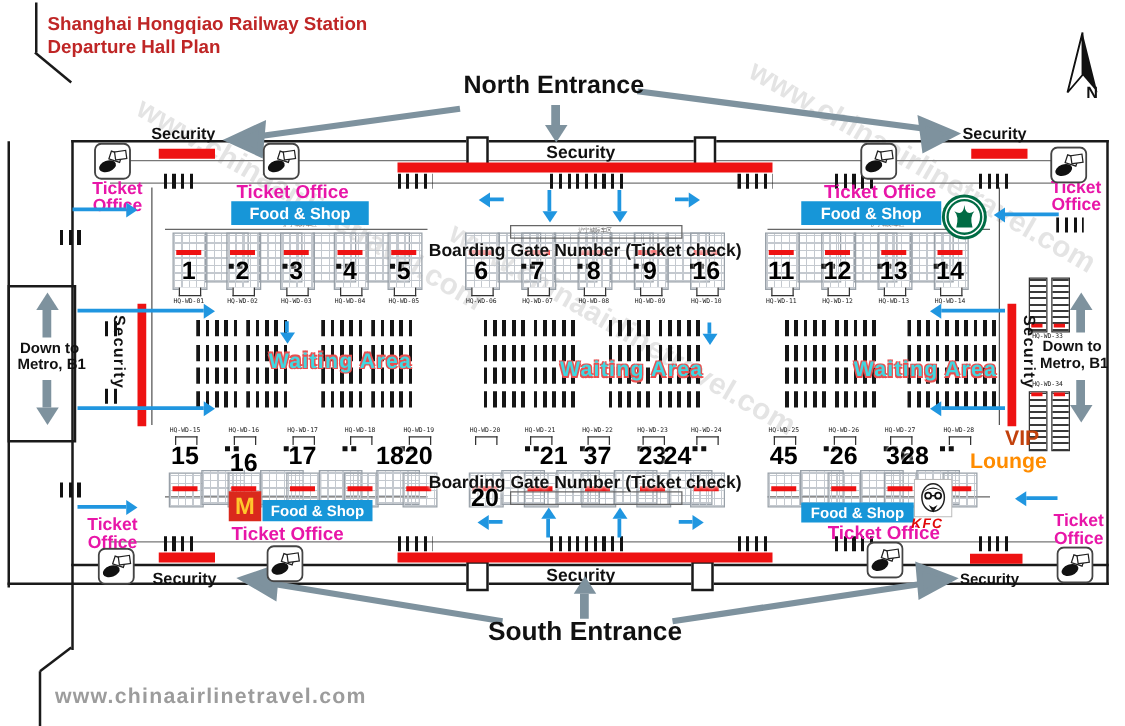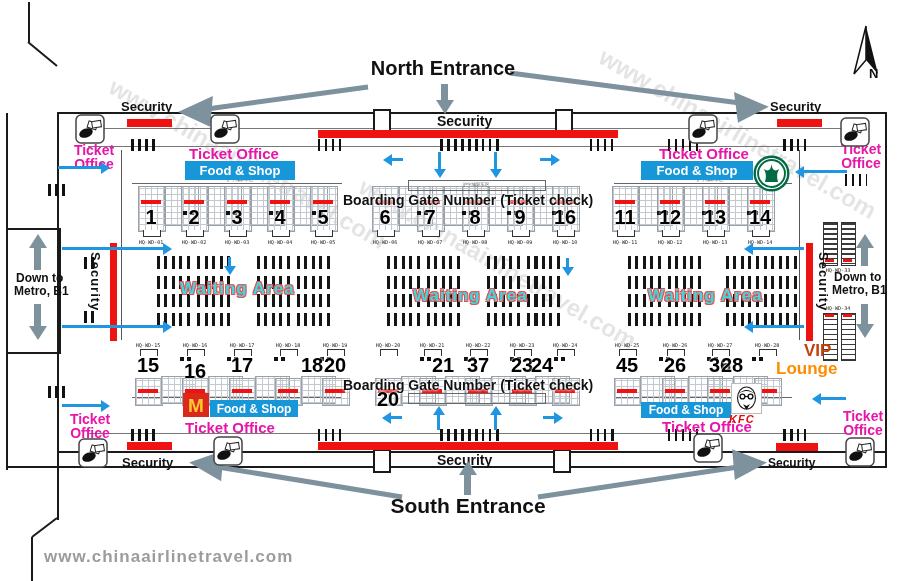--- a/index.html
+++ b/index.html
@@ -18,21 +18,21 @@
         repeating-linear-gradient(0deg,#c4c9cf 0 1px,transparent 1px 6px),
         repeating-linear-gradient(90deg,#c4c9cf 0 1px,transparent 1px 6px);z-index:1;}
   .seat{position:absolute;height:13px;z-index:1;background:
         repeating-linear-gradient(90deg,#151515 0 3px,transparent 3px 7.5px);}
   .hatch{position:absolute;height:12px;z-index:2;background:
         repeating-linear-gradient(90deg,#111 0 2.5px,transparent 2.5px 7px);}
   .esc{position:absolute;border:1px solid #333;z-index:2;background:
         repeating-linear-gradient(180deg,#3a3a3a 0 1.5px,transparent 1.5px 5px);}
   .vsec{position:absolute;writing-mode:vertical-rl;font-weight:bold;font-size:13px;color:#111;z-index:3;letter-spacing:1px;}
   .wait{position:absolute;font-size:17px;font-weight:bold;color:#40d7e0;letter-spacing:1px;white-space:nowrap;z-index:4;
-        text-shadow:-1px -1px 0 #e85050,1px -1px 0 #e85050,-1px 1px 0 #e85050,1px 1px 0 #e85050;}
+        text-shadow:-1px -1px 0 #e85050,1px -1px 0 #e85050,-1px 1px 0 #e85050,1px 1px 0 #e85050;margin-left:35px;}
   .code{position:absolute;font-size:6px;color:#222;text-align:center;white-space:nowrap;z-index:3;
         font-family:"DejaVu Sans Mono",monospace;transform:scale(.85);}
   .gnum{position:absolute;font-size:20px;font-weight:bold;color:#000;text-align:center;z-index:3;
         text-shadow:0 0 2px #fff,0 0 3px #fff;}
   .brk{position:absolute;width:16px;height:6px;border:1px solid #333;z-index:2;background:#fff;}
   .brk.u{border-top:none;}
   .brk.n{border-bottom:none;}
   .dots{position:absolute;width:4px;height:4px;background:#111;box-shadow:7px 0 0 #111;z-index:2;}
   .ar{position:absolute;--c:#2096e0;z-index:3;}
   .ar.h{height:3px;background:var(--c);}
@@ -56,20 +56,24 @@
 </style>
 </head>
 <body>
 
 <div id="plan">
 
   <div class="wm" style="left:90px;top:150px">www.chinaairlinetravel.com</div>
   <div class="wm" style="left:340px;top:250px">www.chinaairlinetravel.com</div>
   <div class="wm" style="left:580px;top:120px">www.chinaairlinetravel.com</div>
 
+  <div class="lbl" style="left:38px;top:11px;font-size:15px;line-height:18px;color:#bf2626">
+    <div>Shanghai Hongqiao Railway Station</div>
+    <div>Departure Hall Plan</div>
+  </div>
 
   <div class="wall" style="left:6px;top:113px;width:2px;height:357px"></div>
   <div class="wall" style="left:57px;top:112px;width:830px;height:2px"></div>
   <div class="wall" style="left:885px;top:112px;width:2px;height:356px"></div>
   <div class="wall" style="left:6px;top:466px;width:881px;height:2px"></div>
   <div class="wall" style="left:57px;top:112px;width:2px;height:408px"></div>
   <div class="wall" style="left:57px;top:451px;width:830px;height:2px"></div>
   <div class="wline" style="left:88px;top:128px;width:758px;height:1px"></div>
   <div class="wline" style="left:88px;top:146px;width:758px;height:1px"></div>
   <div class="wline" style="left:88px;top:433px;width:758px;height:1px"></div>

